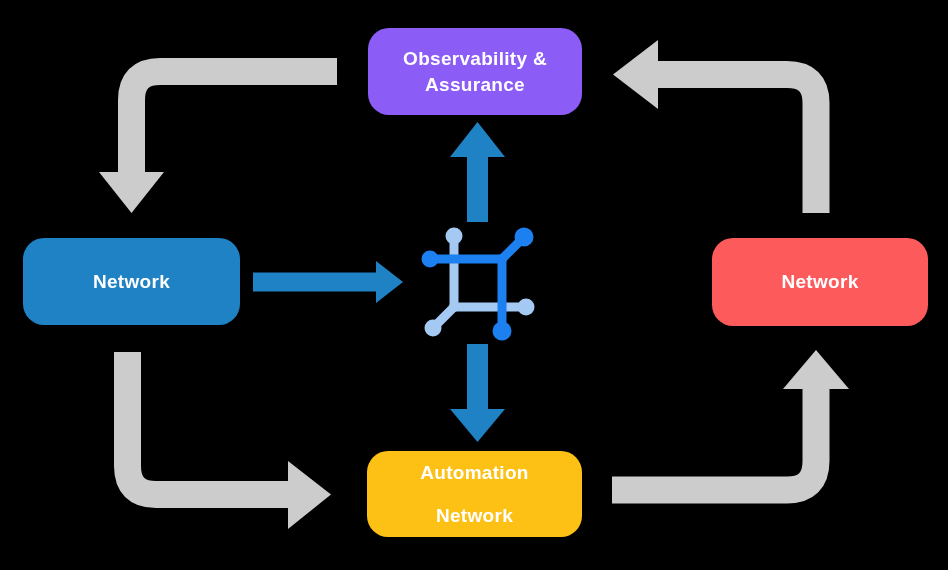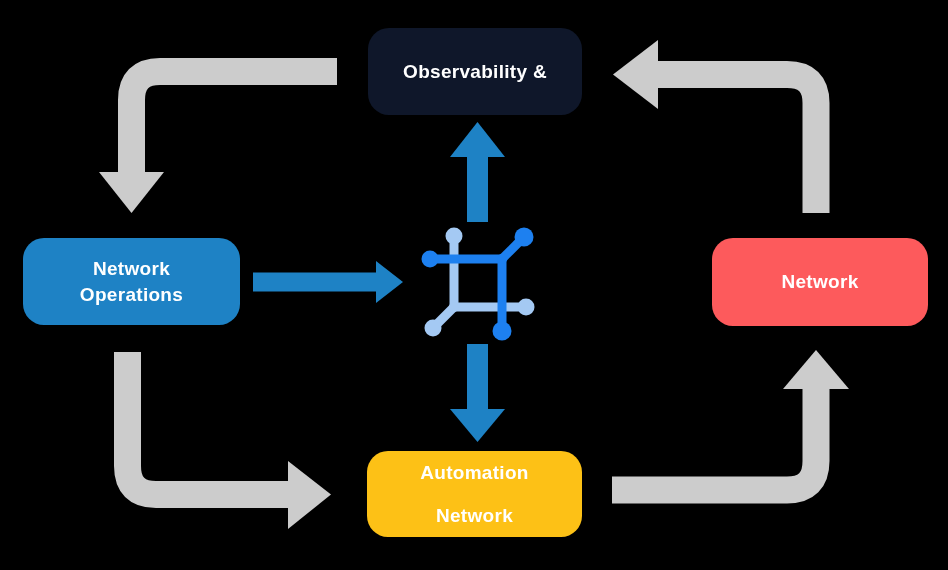--- a/index.html
+++ b/index.html
@@ -78,27 +78,27 @@
         <line x1="82" y1="34" x2="102" y2="14" stroke-width="9" stroke="#1d80f0"></line>
         <line x1="82" y1="34" x2="82" y2="104" stroke-width="9" stroke="#1d80f0"></line>
         <circle cx="82" cy="34" r="5" fill="#1d80f0"></circle>
         <circle cx="10" cy="34" r="8.5" fill="#1d80f0"></circle>
         <circle cx="104" cy="12" r="9.5" fill="#1d80f0"></circle>
         <circle cx="82" cy="106" r="9.5" fill="#1d80f0"></circle>
       </g>
     </g>
   </svg>
 
-  <div class="node" id="node-observability" style="background-color: #0f172a;">
+  <div class="node" id="node-observability" style="background-color: #8b5cf6;">
     <span>Observability &amp;</span>
+    <span>Assurance</span>
   </div>
 
   <div class="node" id="node-operations" style="background-color: rgb(30, 130, 197);">
     <span>Network</span>
-    <span>Operations</span>
   </div>
 
   <div class="node" id="node-infrastructure" style="background-color: rgb(253, 90, 92);">
     <span>Network</span>
   </div>
 
   <div class="node" id="node-automation" style="background-color: rgb(253, 193, 22);">
     <span>Automation</span>
     <span>Network</span>
   </div>

